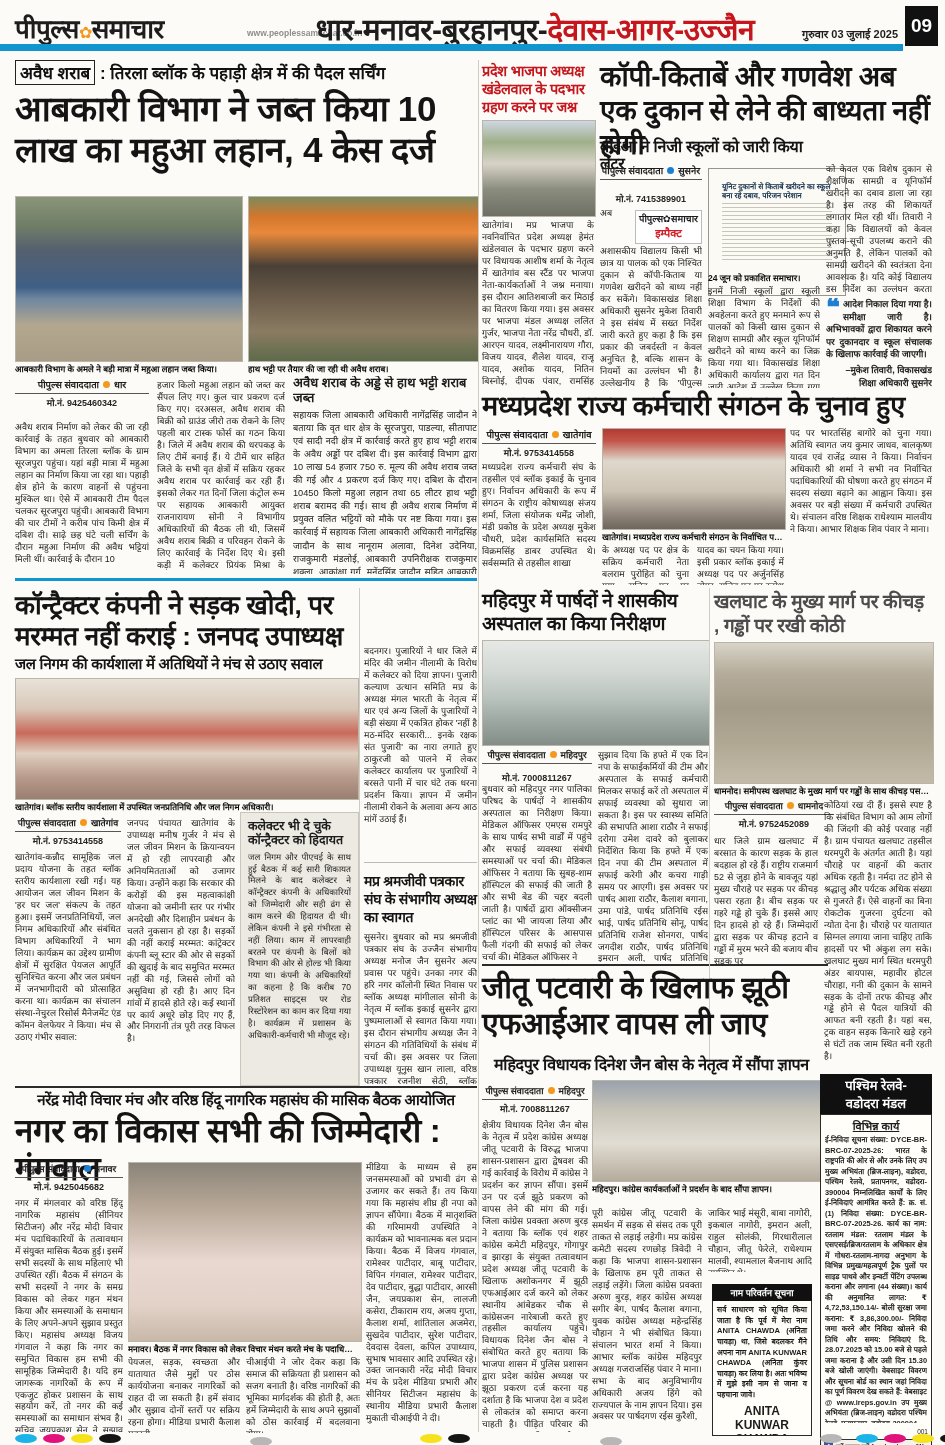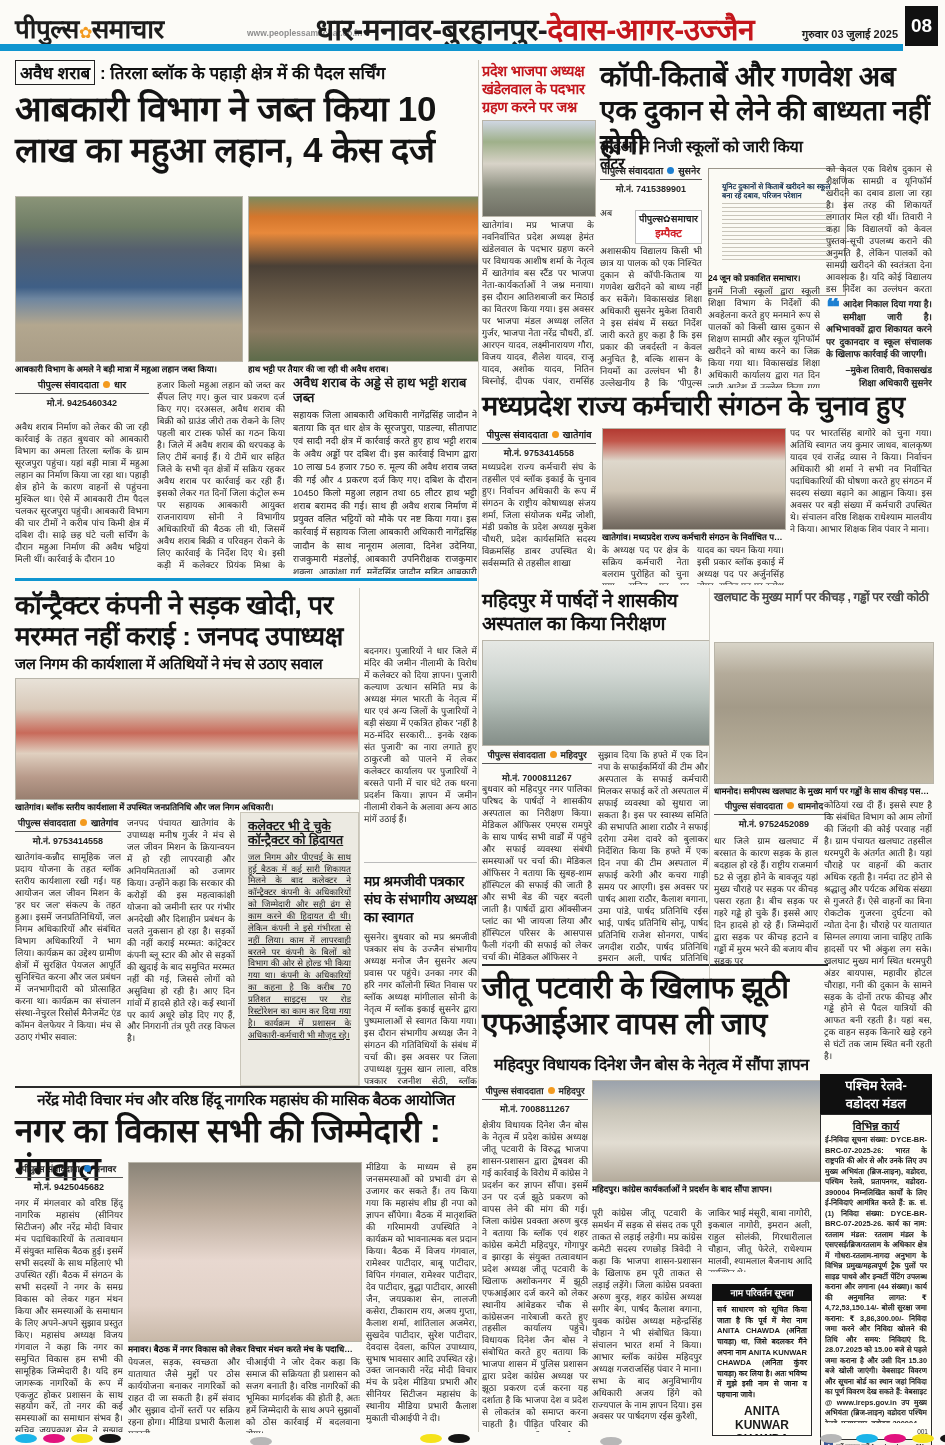--- a/index.html
+++ b/index.html
@@ -51,21 +51,21 @@
   <div class="abs" style="left:15px;top:10px;">
     <span style="font-size:26px;font-weight:800;letter-spacing:-0.5px;">
       <span>पीपुल्स</span><span style="color:#f39a1e;font-size:16px;">✿</span><span>समाचार</span>
     </span>
   </div>
   <div class="abs" style="left:235px;top:28px;font-size:8.5px;color:#8e8e8e;font-weight:700;margin-left:12px;">www.peoplessamachar.co.in</div>
   <div class="abs" style="left:300px;top:8px;width:470px;text-align:center;font-size:30px;font-weight:800;letter-spacing:-0.5px;white-space:nowrap;">
     <span>धार-मनावर-बुरहानपुर-</span><span class="red">देवास-आगर-उज्जैन</span>
   </div>
   <div class="abs" style="left:788px;top:26px;width:110px;font-size:11px;font-weight:700;text-align:right;">गुरुवार 03 जुलाई 2025</div>
-  <div class="abs" style="left:905px;top:6px;width:33px;height:40px;background:#111;color:#fff;display:flex;align-items:center;justify-content:center;font-size:19px;font-weight:800;">08</div>
+  <div class="abs" style="left:905px;top:6px;width:33px;height:40px;background:#111;color:#fff;display:flex;align-items:center;justify-content:center;font-size:19px;font-weight:800;">09</div>
   <div class="abs blueline" style="left:0;top:44px;width:903px;height:7px;"></div>
 
   <div class="abs kicker" style="left:15px;top:60px;width:462px;font-size:17px;">
     <span class="tag">अवैध शराब</span>
     <span>: तिरला ब्लॉक के पहाड़ी क्षेत्र में की पैदल सर्चिंग</span>
   </div>
   <div class="abs hl" style="left:15px;top:88px;width:462px;font-size:35px;line-height:1.18;">आबकारी विभाग ने जब्त किया 10 लाख का महुआ लहान, 4 केस दर्ज</div>
   <div class="abs ph" style="left:15px;top:196px;width:226px;height:164px;background:linear-gradient(180deg,#8a9478 0%,#6f7d66 18%,#55606e 32%,#3f5f86 55%,#6e86a0 62%,#b3a78f 78%,#a89c86 100%);"></div>
   <div class="abs ph" style="left:248px;top:196px;width:229px;height:164px;background:linear-gradient(180deg,#7d8a5e 0%,#d4762c 12%,#e8893b 22%,#4a4036 42%,#6b5d4a 62%,#8a7b62 82%,#5d6b4a 100%);"></div>
   <div class="abs caption" style="left:15px;top:363px;width:226px;">आबकारी विभाग के अमले ने बड़ी मात्रा में महुआ लहान जब्त किया।</div>
@@ -94,21 +94,21 @@
 
   <div class="abs hl" style="left:600px;top:60px;width:332px;font-size:28px;line-height:1.22;">कॉपी-किताबें और गणवेश अब एक दुकान से लेने की बाध्यता नहीं होगी</div>
   <div class="abs hl" style="left:600px;top:138px;width:230px;font-size:16px;">बीईओ ने निजी स्कूलों को जारी किया लेटर</div>
   <div class="abs" style="left:600px;top:164px;width:102px;">
     <div class="byline">
       <span>पीपुल्स संवाददाता</span>
       <span class="dot dot-b"></span>
       <span>सुसनेर</span>
     </div>
     <div class="brule"></div>
-    <div class="phone" style="margin-top:2px;">मो.नं. 7415389901</div>
+    <div class="phone" style="margin-top:12px;">मो.नं. 7415389901</div>
   </div>
   <div class="abs body-txt" style="left:600px;top:208px;width:102px;height:180px;">
     <span class="impact">
       <span class="l1">पीपुल्स✿समाचार</span><br>
       <span class="l2">इम्पैक्ट</span>
     </span>
     <span>अब अशासकीय विद्यालय किसी भी छात्र या पालक को एक निश्चित दुकान से कॉपी-किताब या गणवेश खरीदने को बाध्य नहीं कर सकेंगे। विकासखंड शिक्षा अधिकारी सुसनेर मुकेश तिवारी ने इस संबंध में सख्त निर्देश जारी करते हुए कहा है कि इस प्रकार की जबर्दस्ती न केवल अनुचित है, बल्कि शासन के नियमों का उल्लंघन भी है। उल्लेखनीय है कि 'पीपुल्स समाचार' ने उक्त मुद्दे को प्रमुखता से उठाते हुए गत 24 और 26 जून को समाचार प्रकाशित किए थे।</span>
   </div>
   <div class="abs clip" style="left:708px;top:168px;width:110px;height:100px;">
     <div class="chead">यूनिट दुकानों से किताबें खरीदने का स्कूल बना रहे दबाव, परिजन परेशान</div>
@@ -148,21 +148,21 @@
     <div class="byline" style="font-size:9px;">
       <span>पीपुल्स संवाददाता</span>
       <span class="dot dot-o"></span>
       <span>खातेगांव</span>
     </div>
     <div class="brule"></div>
     <div class="phone" style="margin-top:2px;">मो.नं. 9753414558</div>
   </div>
   <div class="abs body-txt" style="left:15px;top:852px;width:106px;height:232px;">खातेगांव-कन्नौद सामूहिक जल प्रदाय योजना के तहत ब्लॉक स्तरीय कार्यशाला रखी गई। यह आयोजन जल जीवन मिशन के 'हर घर जल' संकल्प के तहत हुआ। इसमें जनप्रतिनिधियों, जल निगम अधिकारियों और संबंधित विभाग अधिकारियों ने भाग लिया। कार्यक्रम का उद्देश्य ग्रामीण क्षेत्रों में सुरक्षित पेयजल आपूर्ति सुनिश्चित करना और जल प्रबंधन में जनभागीदारी को प्रोत्साहित करना था। कार्यक्रम का संचालन संस्था-नेचुरल रिसोर्स मैनेजमेंट एंड कॉमन वेलफेयर ने किया। मंच से उठाए गंभीर सवाल:</div>
   <div class="abs body-txt" style="left:127px;top:818px;width:108px;height:266px;">जनपद पंचायत खातेगांव के उपाध्यक्ष मनीष गुर्जर ने मंच से जल जीवन मिशन के क्रियान्वयन में हो रही लापरवाही और अनियमितताओं को उजागर किया। उन्होंने कहा कि सरकार की करोड़ों की इस महत्वाकांक्षी योजना को जमीनी स्तर पर गंभीर अनदेखी और दिशाहीन प्रबंधन के चलते नुकसान हो रहा है। सड़कों की नहीं कराई मरम्मत: कांट्रेक्टर कंपनी ब्लू स्टार की ओर से सड़कों की खुदाई के बाद समुचित मरम्मत नहीं की गई, जिससे लोगों को असुविधा हो रही है। आए दिन गांवों में हादसे होते रहे। कई स्थानों पर कार्य अधूरे छोड़ दिए गए हैं, और निगरानी तंत्र पूरी तरह विफल है।</div>
-  <div class="abs graybox" style="left:240px;top:812px;width:103px;height:260px;overflow:hidden;text-decoration:underline;">
+  <div class="abs graybox" style="left:240px;top:812px;width:103px;height:260px;overflow:hidden;">
     <h4>कलेक्टर भी दे चुके कॉन्ट्रैक्टर को हिदायत</h4>
     <p>जल निगम और पीएचई के साथ हुई बैठक में कई सारी शिकायत मिलने के बाद कलेक्टर ने कॉन्ट्रैक्टर कंपनी के अधिकारियों को जिम्मेदारी और सही ढंग से काम करने की हिदायत दी थी। लेकिन कंपनी ने इसे गंभीरता से नहीं लिया। काम में लापरवाही बरतने पर कंपनी के बिलों को विभाग की ओर से होल्ड भी किया गया था। कंपनी के अधिकारियों का कहना है कि करीब 70 प्रतिशत साइट्स पर रोड रिस्टोरेशन का काम कर दिया गया है। कार्यक्रम में प्रशासन के अधिकारी-कर्मचारी भी मौजूद रहे।</p>
   </div>
 
   <div class="abs vline" style="left:478px;top:60px;height:1372px;"></div>
   <div class="abs vline" style="left:359px;top:588px;height:500px;"></div>
   <div class="abs body-txt" style="left:364px;top:646px;width:113px;height:212px;">बदनगर। पुजारियों ने धार जिले में मंदिर की जमीन नीलामी के विरोध में कलेक्टर को दिया ज्ञापन। पुजारी कल्याण उत्थान समिति मप्र के अध्यक्ष मंगल भारती के नेतृत्व में धार एवं अन्य जिलों के पुजारियों ने बड़ी संख्या में एकत्रित होकर 'नहीं है मठ-मंदिर सरकारी... इनके रक्षक संत पुजारी' का नारा लगाते हुए ठाकुरजी को पालने में लेकर कलेक्टर कार्यालय पर पुजारियों ने बरसते पानी में चार घंटे तक धरना प्रदर्शन किया। ज्ञापन में जमीन नीलामी रोकने के अलावा अन्य आठ मांगें उठाई हैं।</div>
   <div class="abs" style="left:364px;top:862px;width:113px;border-bottom:1px solid #bbb;"></div>
 
   <div class="abs hl" style="left:364px;top:872px;width:113px;font-size:14px;line-height:1.3;">मप्र श्रमजीवी पत्रकार संघ के संभागीय अध्यक्ष का स्वागत</div>
@@ -177,21 +177,21 @@
       <span>महिदपुर</span>
     </div>
     <div class="brule"></div>
     <div class="phone" style="margin-top:7px;">मो.नं. 7000811267</div>
   </div>
   <div class="abs body-txt" style="left:482px;top:784px;width:110px;height:178px;">बुधवार को महिदपुर नगर पालिका परिषद के पार्षदों ने शासकीय अस्पताल का निरीक्षण किया। मेडिकल ऑफिसर एमएस रामपुरे के साथ पार्षद सभी वार्डों में पहुंचे और सफाई व्यवस्था संबंधी समस्याओं पर चर्चा की। मेडिकल ऑफिसर ने बताया कि सुबह-शाम हॉस्पिटल की सफाई की जाती है और सभी बेड की चद्दर बदली जाती है। पार्षदों द्वारा ऑक्सीजन प्लांट का भी जायजा लिया और हॉस्पिटल परिसर के आसपास फैली गंदगी की सफाई को लेकर चर्चा की। मेडिकल ऑफिसर ने</div>
   <div class="abs body-txt" style="left:598px;top:750px;width:110px;height:212px;">सुझाव दिया कि हफ्ते में एक दिन नपा के सफाईकर्मियों की टीम और अस्पताल के सफाई कर्मचारी मिलकर सफाई करें तो अस्पताल में सफाई व्यवस्था को सुधारा जा सकता है। इस पर स्वास्थ्य समिति की सभापति आशा राठौर ने सफाई दरोगा उमेश दावरे को बुलाकर निर्देशित किया कि हफ्ते में एक दिन नपा की टीम अस्पताल में सफाई करेगी और कचरा गाड़ी समय पर आएगी। इस अवसर पर पार्षद आशा राठौर, कैलाश बगाना, उमा पांडे, पार्षद प्रतिनिधि रईस भाई, पार्षद प्रतिनिधि सोनू, पार्षद प्रतिनिधि राजेश सोनगरा, पार्षद जगदीश राठौर, पार्षद प्रतिनिधि इमरान अली, पार्षद प्रतिनिधि इकबाल नागोरी उपस्थित थे।</div>
   <div class="abs hrline" style="left:482px;top:964px;width:346px;"></div>
 
   <div class="abs vline" style="left:709px;top:588px;height:480px;"></div>
-  <div class="abs hl grey-hl" style="left:714px;top:590px;width:218px;font-size:12px;line-height:1.25;">खलघाट के मुख्य मार्ग पर कीचड़ , गड्ढों पर रखी कोठी</div>
+  <div class="abs hl grey-hl" style="left:714px;top:590px;width:218px;font-size:19px;line-height:1.25;">खलघाट के मुख्य मार्ग पर कीचड़ , गड्ढों पर रखी कोठी</div>
   <div class="abs ph" style="left:714px;top:642px;width:218px;height:140px;background:linear-gradient(180deg,#d8d4c8 0%,#b4ab9a 22%,#a39a88 46%,#b1a894 72%,#c3bba8 100%);"></div>
   <div class="abs caption" style="left:714px;top:785px;width:218px;">धामनोद। समीपस्थ खलघाट के मुख्य मार्ग पर गड्ढों के साथ कीचड़ पसरा हुआ है।</div>
   <div class="abs" style="left:714px;top:799px;width:120px;">
     <div class="byline" style="font-size:9px;">
       <span>पीपुल्स संवाददाता</span>
       <span class="dot dot-o"></span>
       <span>धामनोद</span>
     </div>
     <div class="brule"></div>
     <div class="phone" style="margin-top:2px;">मो.नं. 9752452089</div>

